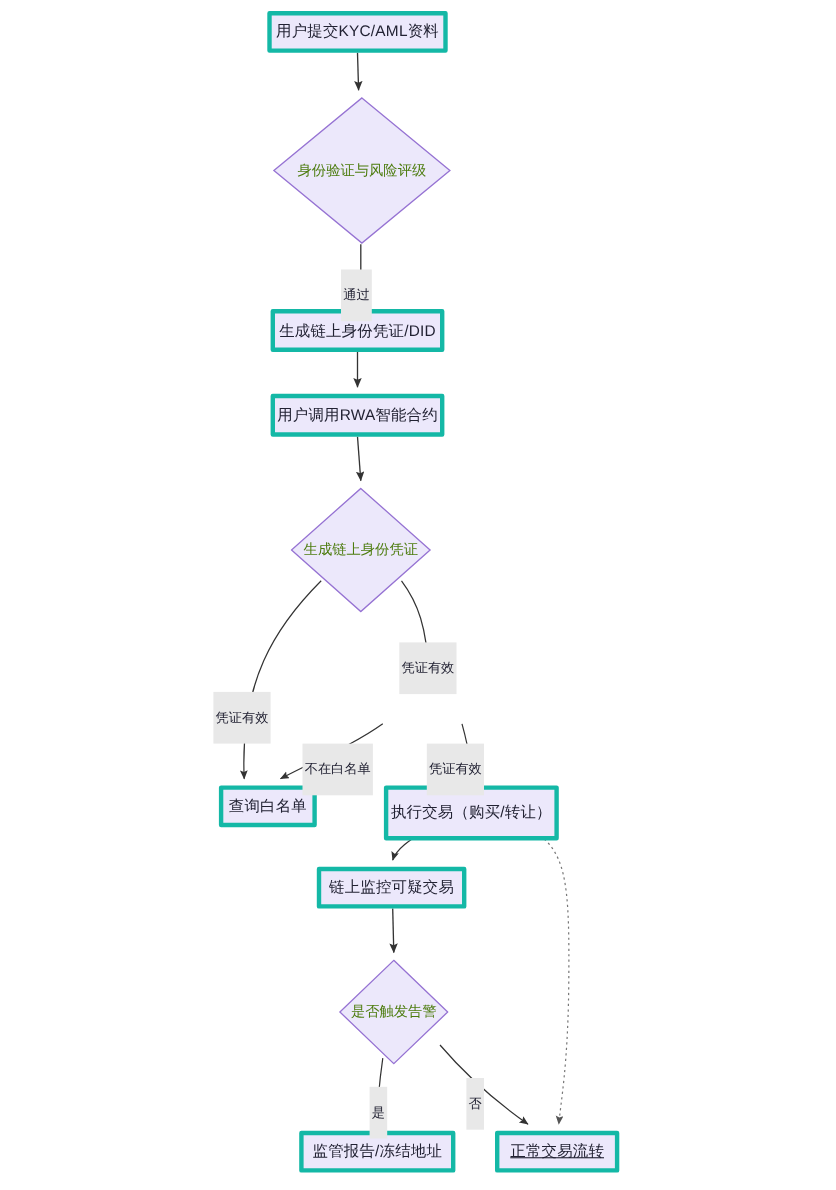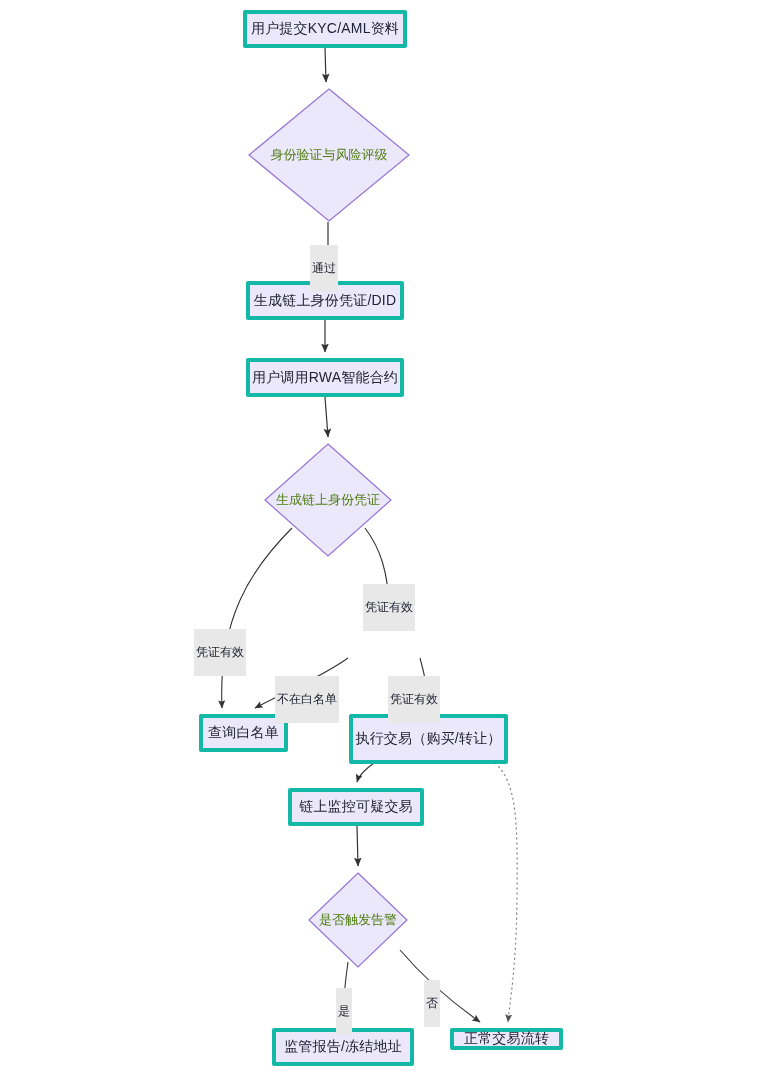--- a/index.html
+++ b/index.html
@@ -128,21 +128,21 @@
     <svg class="diamond-shape" viewBox="0 0 100 96" preserveAspectRatio="none">
       <polygon points="50,1 99,48 50,95 1,48" fill="#ECE8FB" stroke="#9673D3" stroke-width="1.2"></polygon>
     </svg>
     <div class="diamond-label">是否触发告警</div>
   </div>
 
   <div class="node" style="left:272px;top:1028px;width:142px;height:38px;">
     <span>监管报告/冻结地址</span>
   </div>
 
-  <div class="node" style="left:450px;top:1028px;width:113px;height:22px;">
+  <div class="node" style="left:450px;top:1028px;width:113px;height:38px;text-decoration:underline;">
     <span>正常交易流转</span>
   </div>
 
   <div class="elabel" style="left:310px;top:245px;">通过</div>
   <div class="elabel" style="left:194px;top:629px;">凭证有效</div>
   <div class="elabel" style="left:363px;top:584px;">凭证有效</div>
   <div class="elabel" style="left:275px;top:676px;">不在白名单</div>
   <div class="elabel" style="left:388px;top:676px;">凭证有效</div>
   <div class="elabel" style="left:336px;top:988px;">是</div>
   <div class="elabel" style="left:424px;top:980px;">否</div>

